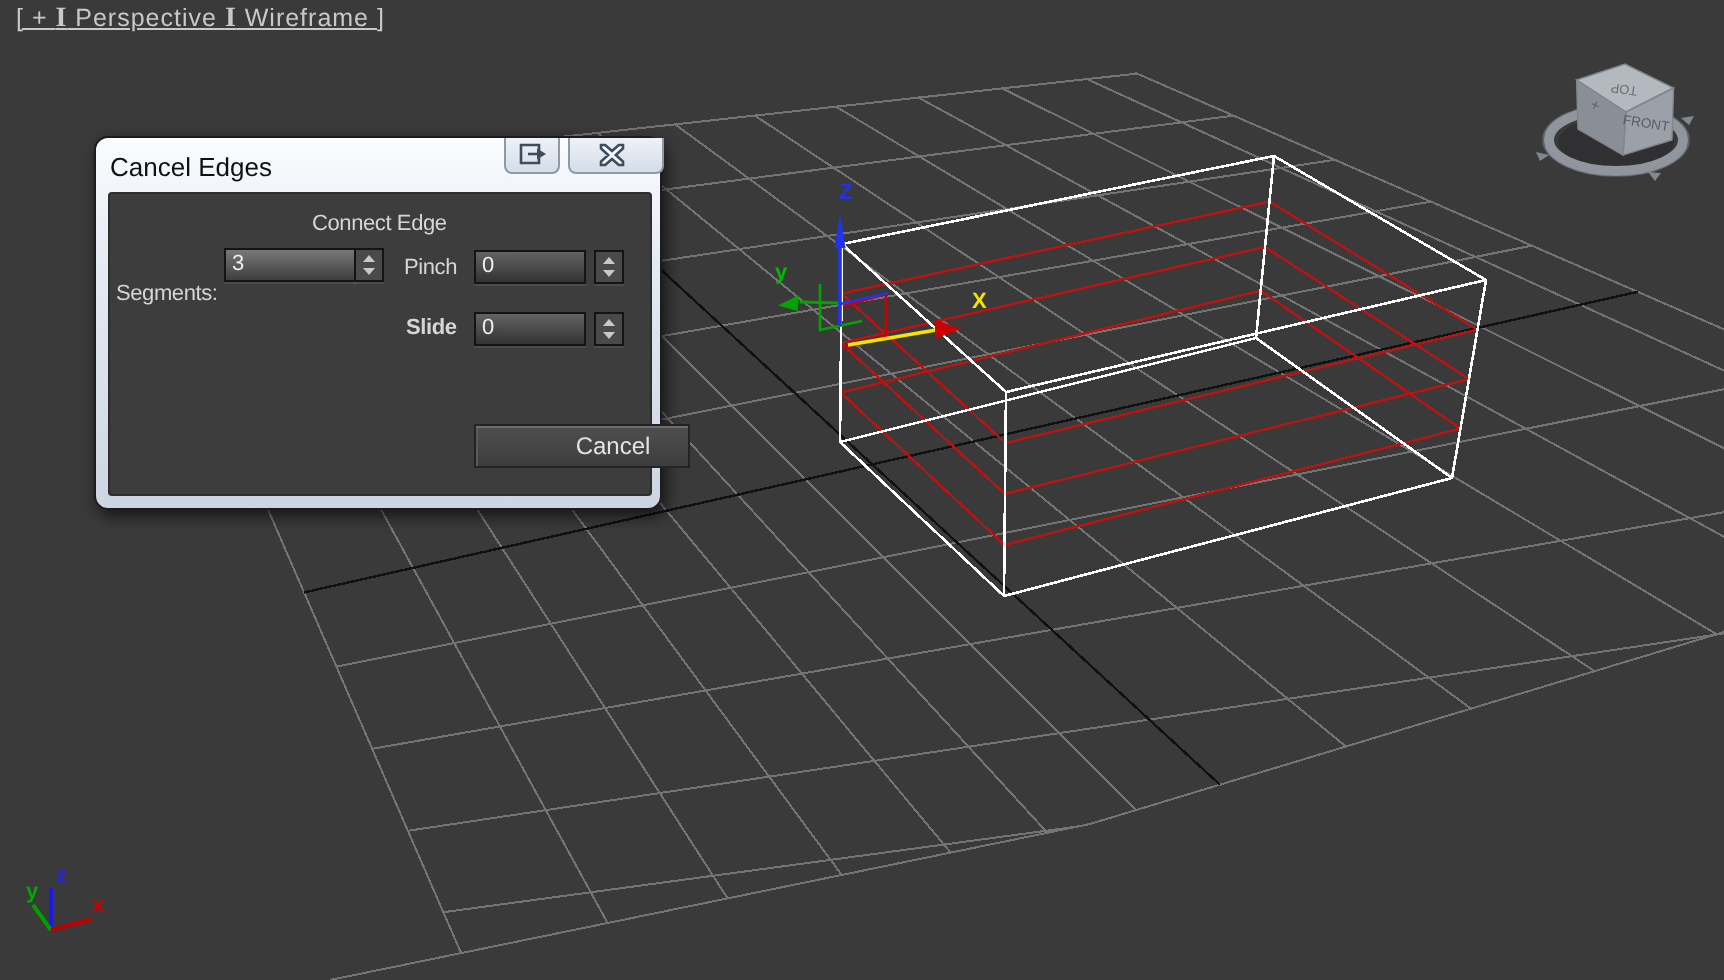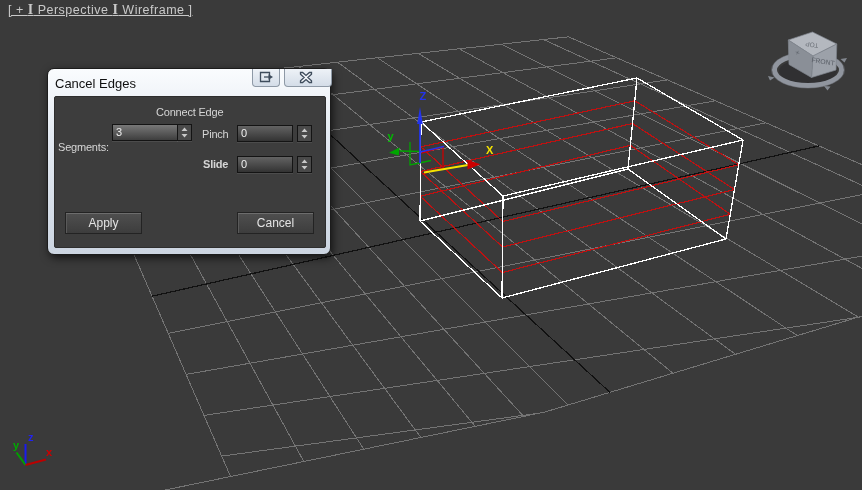--- a/index.html
+++ b/index.html
@@ -137,16 +137,15 @@
     </div>
 
     <div class="lbl" style="left:148px;top:61px;font-weight:bold;">Slide</div>
     <div class="fld" style="left:182px;top:59px;width:51px;">0</div>
     <div class="spn" style="left:242px;top:59px;">
       <svg width="13" height="15" viewBox="0 0 13 15">
           <path d="M6.5 2.5L9.5 6H3.5Z M6.5 12.5L9.5 9H3.5Z" fill="#c9c9c9"></path>
         </svg>
     </div>
 
-    <div class="btn" style="left:10px;">Apply</div>
-    <div class="btn" style="left:182px;">Cancel</div>
+    <div class="btn" style="left:182px;padding-left:31px;">Cancel</div>
   </div>
 </div>
 
 </body></html>

